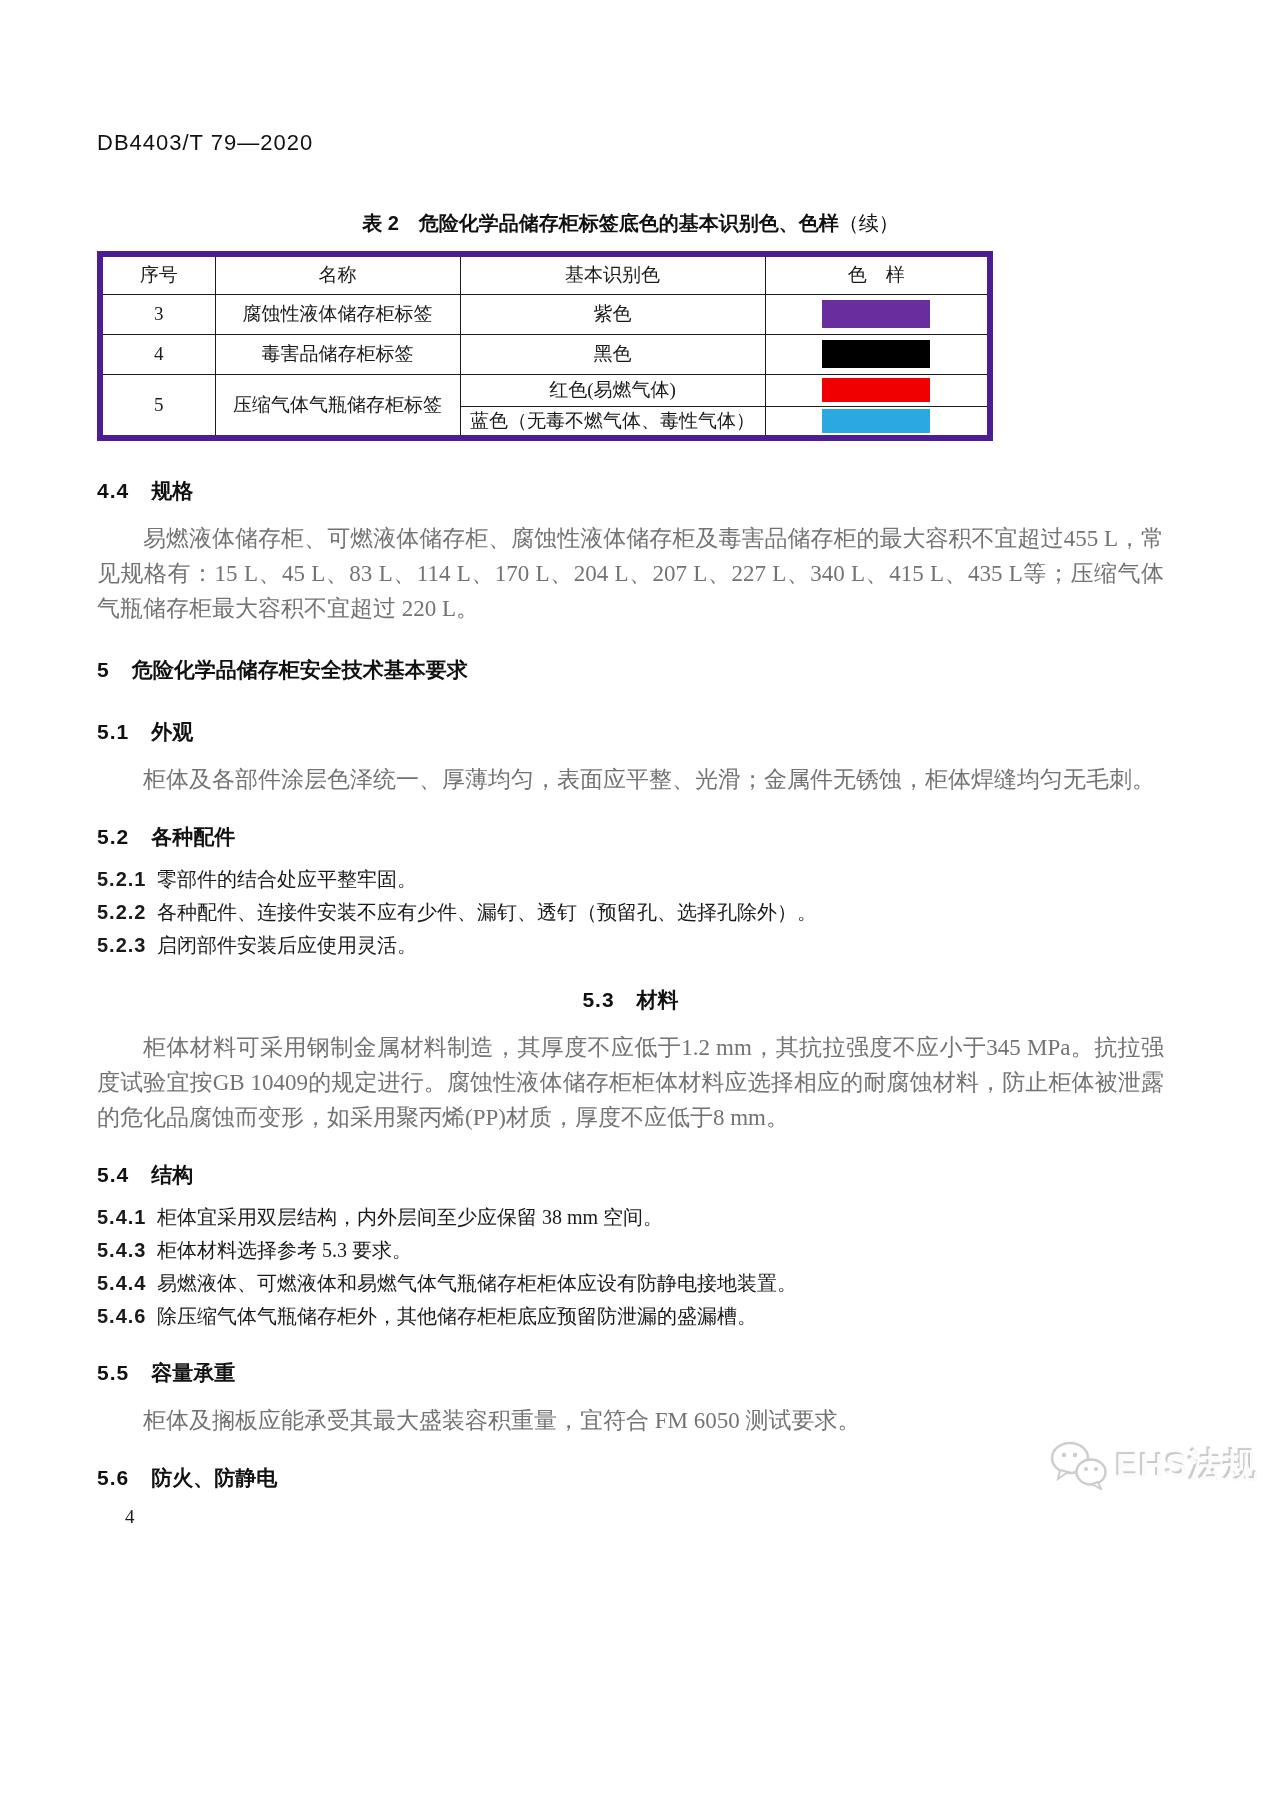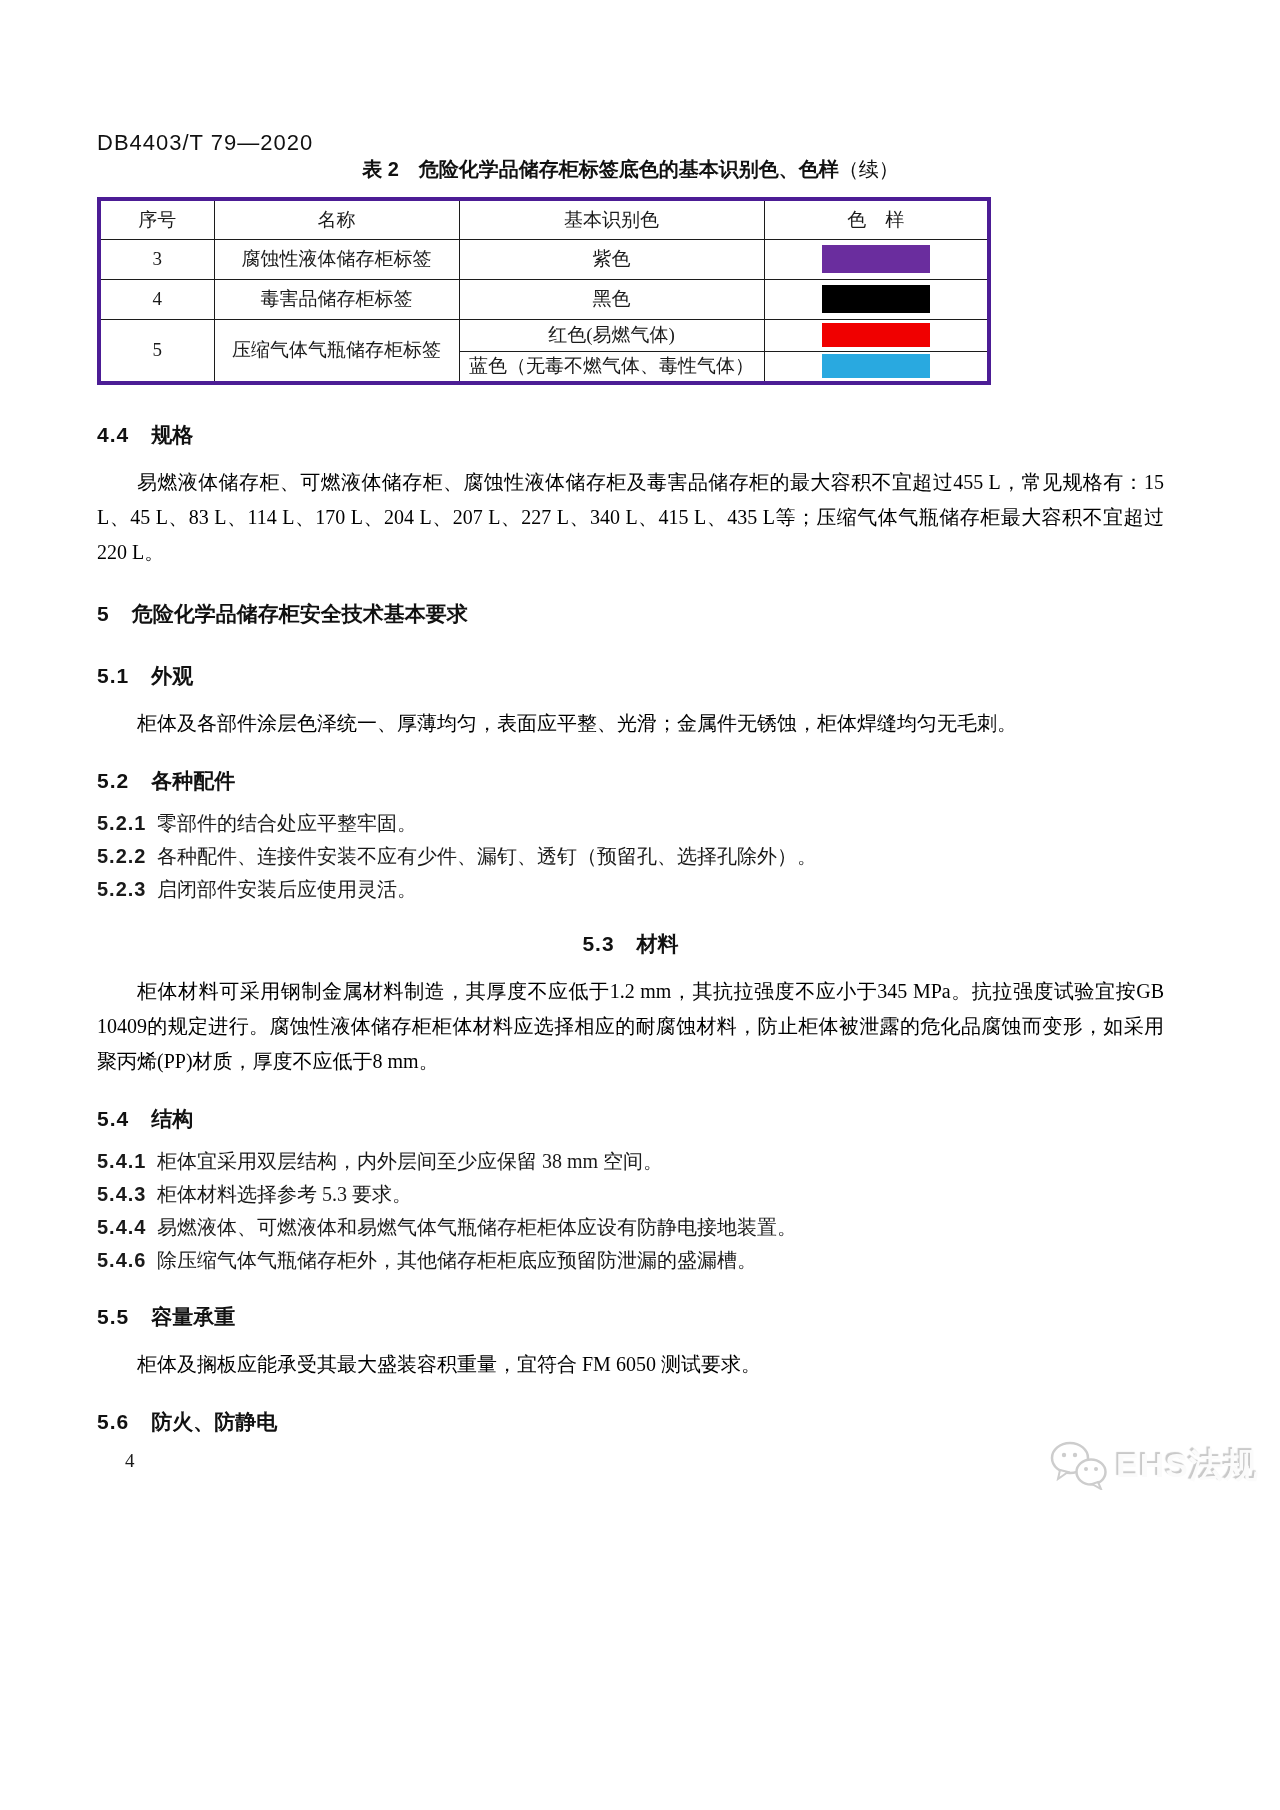--- a/index.html
+++ b/index.html
@@ -11,56 +11,57 @@
     color:#1a1a1a;
     overflow:hidden;
     box-sizing:border-box;
     padding:130px 116px 0 97px;
   }
   .doc-number{
     font-family:"Liberation Sans", sans-serif;
     font-size:22px;letter-spacing:1px;color:#111;
   }
   .table-title{
+    margin-top:54px;
     text-align:center;
     font-family:"Liberation Sans", sans-serif;
     font-weight:bold;font-size:20px;color:#111;
   }
   .table-title .cont{font-weight:normal;}
   table.color-table{
     margin-top:14px;
     border-collapse:collapse;
     width:890px;
     table-layout:fixed;
     font-size:19px;
   }
   table.color-table th, table.color-table td{
     border:1px solid #1c1c1c;
     text-align:center;vertical-align:middle;
     font-weight:normal;
     padding:0;
   }
-  table.color-table{border:4px solid #4c1d95;}
+  table.color-table{border:6px solid #4c1d95;}
   tr.row-h{height:40px;}
   tr.row-sub{height:32px;}
   .swatch{
     margin:0 auto;
     width:108px;height:28px;
   }
   .swatch.small{height:24px;}
   .sec-heading{
     font-family:"Liberation Sans", sans-serif;
     font-weight:bold;font-size:21px;color:#111;
   }
   .sec-heading .num{display:inline-block;margin-right:22px;letter-spacing:1px;}
   .para{
-    font-size:20px;line-height:35px;
+    font-size:23px;line-height:35px;
     text-align:justify;
     text-indent:2em;
-    color:#000000;
+    color:#737373;
   }
   .clause{
     font-size:20px;line-height:33px;
     text-align:justify;
   }
   .clause .clause-num{
     display:inline-block;min-width:60px;
     font-family:"Liberation Sans", sans-serif;
     font-weight:bold;letter-spacing:1px;
   }

